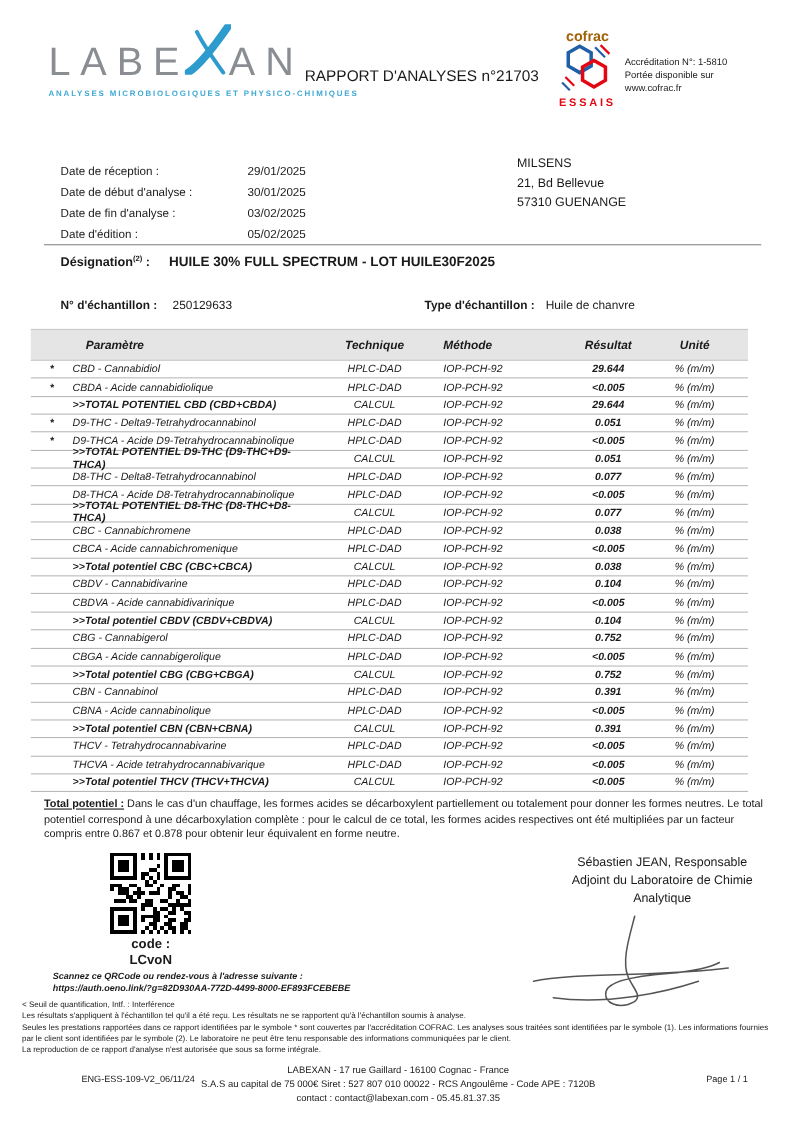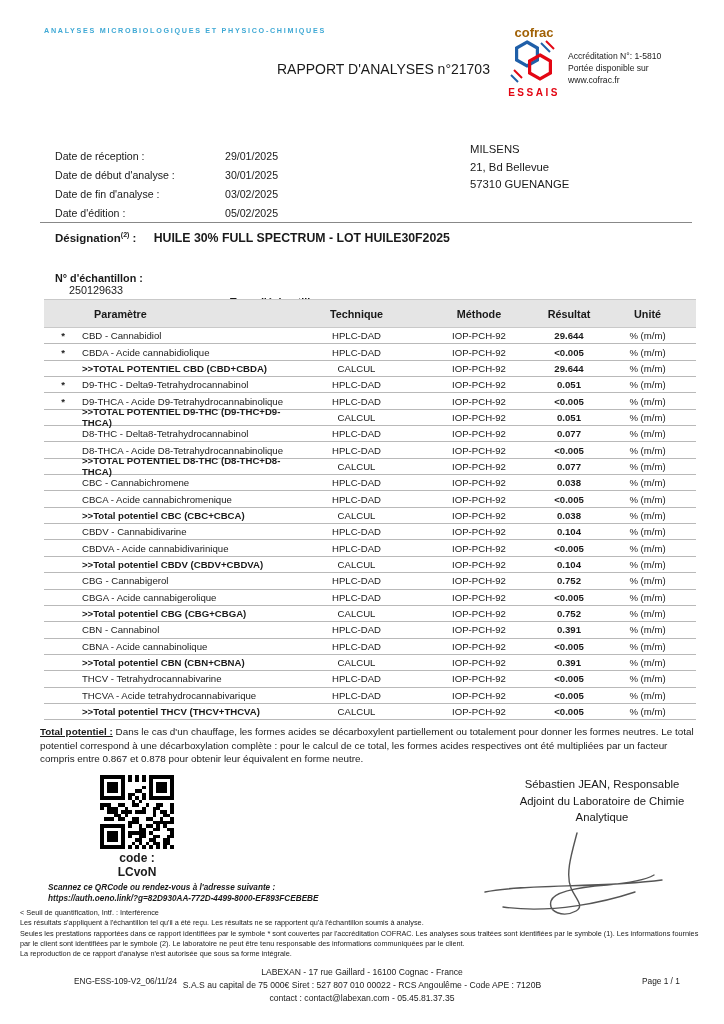--- a/index.html
+++ b/index.html
@@ -24,38 +24,38 @@
   .dates{position:absolute;left:55px;top:146px;font-size:10.6px;}
   .date-row{display:flex;height:19px;align-items:center;}
   .date-label{width:170px;}
   .client{position:absolute;left:470px;top:141px;font-size:11.3px;line-height:17.5px;}
 
   .rule{position:absolute;left:40px;width:652px;border-top:1px solid #888;}
   .designation{position:absolute;left:55px;top:231px;font-weight:700;font-size:11.5px;}
   .designation sup{font-size:7px;}
   .designation .dval{font-size:12.3px;margin-left:14px;}
 
-  .sample-line{position:absolute;left:55px;top:272px;width:637px;font-size:10.8px;display:flex;flex-direction:column;}
+  .sample-line{position:absolute;left:55px;top:272px;width:637px;font-size:10.8px;display:flex;}
   .sample-line b{font-weight:700;}
   .s-num-val{margin-left:14px;}
   .s-type{margin-left:175px;}
   .s-type-val{margin-left:10px;}
 
   
-  .table{position:absolute;left:44px;top:299px;width:652px;}
+  .table{position:absolute;left:28px;top:299px;width:652px;font-style:italic;}
   .thead{display:flex;align-items:center;height:27px;background:#e5e5e5;
          border-top:1px solid #c9c9c9;border-bottom:1px solid #c9c9c9;
          font-weight:700;font-size:10.8px;}
   .trow{display:flex;align-items:center;height:15.35px;border-bottom:1px solid #b9b9b9;
         font-size:9.6px;}
   .trow.bold .c-param{font-weight:700;}
   .c-star{width:38px;text-align:center;font-weight:700;}
   .c-param{width:212px;}
   .c-tech{width:125px;text-align:center;}
-  .c-meth{width:120px;text-align:center;}
+  .c-meth{width:120px;text-align:left;}
   .c-res{width:60px;text-align:center;font-weight:700;}
   .c-unit{width:97px;text-align:center;}
   .thead .c-res,.thead .c-star{font-weight:700;}
   .thead .c-param{padding-left:12px;width:200px;}
 
   
   .note{position:absolute;left:40px;top:725px;width:655px;font-size:9.9px;line-height:13.5px;
         text-align:left;}
   .note .lead{font-weight:700;text-decoration:underline;}
 
@@ -78,20 +78,30 @@
   .footer-center{position:absolute;left:112px;top:966px;width:500px;text-align:center;
                  font-size:8.6px;line-height:12.8px;}
   .footer-right{position:absolute;left:642px;top:976px;font-size:8.3px;}
 </style>
 </head>
 <body>
 
 <div class="page">
 
   <div class="logo">
+    <div class="wordmark">
+      <span>LABE</span>
+      <span class="xicon">
+        <svg width="42" height="46" viewBox="0 0 42 46">
+          <path d="M3,44 C14,37 29,17 40,1" stroke="#2d9bcd" stroke-width="7" fill="none" stroke-linecap="round"></path>
+          <path d="M11,7 C17,19 27,33 35,44" stroke="#2d9bcd" stroke-width="3.6" fill="none" stroke-linecap="round"></path>
+        </svg>
+      </span>
+      <span>AN</span>
+    </div>
     <div class="logo-sub">ANALYSES MICROBIOLOGIQUES ET PHYSICO-CHIMIQUES</div>
   </div>
 
   <div class="report-title">RAPPORT D'ANALYSES n°21703</div>
 
   <div class="cofrac">
     <div class="cofrac-logo">
       <div class="cofrac-brand">cofrac</div>
       <svg width="48" height="44" viewBox="0 0 48 44">
         <polygon points="17,3 27.4,9 27.4,21 17,27 6.6,21 6.6,9" fill="none" stroke="#1f5fa8" stroke-width="3.2"></polygon>

